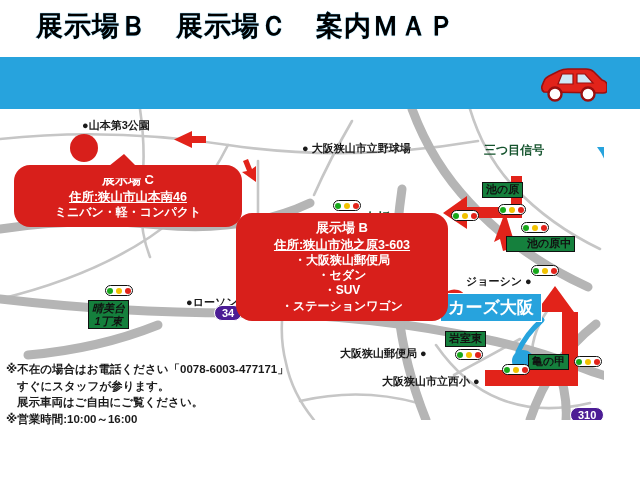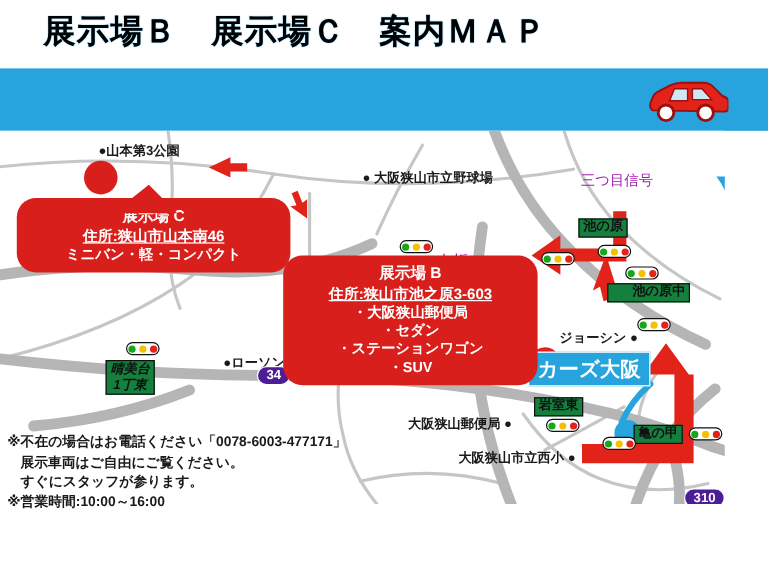--- a/index.html
+++ b/index.html
@@ -37,21 +37,21 @@
   
   .callout{position:absolute;background:#d81f1b;color:#fff;border-radius:16px;
            text-align:center;font-weight:bold;line-height:1.28;padding:7px 10px;box-sizing:border-box;}
   .callout .l1{font-size:13px;}
   .callout .l2{font-size:12.5px;text-decoration:underline;}
   .callout .li{font-size:12px;}
   .callout-c{left:14px;top:165px;width:228px;}
   .callout-b{left:236px;top:213px;width:212px;}
 
   
-  .redtxt{position:absolute;color:#a21caf;font-size:12px;font-weight:normal;white-space:nowrap;}
+  .redtxt{position:absolute;color:#14532d;font-size:12px;font-weight:bold;white-space:nowrap;}
 
   
   .shopbanner{position:absolute;left:440px;top:293px;background:#27a3dd;color:#fff;
               font-size:17px;font-weight:bold;padding:2px 7px;white-space:nowrap;border:1px solid #ffffff;}
 
   
   .lakelbl{position:absolute;left:607px;top:185px;color:#ffffff;font-size:14px;font-weight:bold;
            writing-mode:vertical-rl;line-height:1.05;letter-spacing:1px;}
 
   
@@ -211,29 +211,29 @@
     <div class="l1">展示場 C</div>
     <div class="l2">住所:狭山市山本南46</div>
     <div class="li">ミニバン・軽・コンパクト</div>
   </div>
 
   <div class="callout callout-b">
     <div class="l1">展示場 B</div>
     <div class="l2">住所:狭山市池之原3-603</div>
     <div class="li">・大阪狭山郵便局</div>
     <div class="li">・セダン</div>
+    <div class="li">・SUV</div>
     <div class="li">・ステーションワゴン</div>
-    <div class="li">・SUV</div>
   </div>
 
   <svg style="position:absolute;left:60px;top:132px;" width="130" height="46">
     <circle cx="24" cy="16" r="14" fill="#d81f1b"></circle>
     <path d="M34 46 l30 -24 l24 24 z" fill="#d81f1b"></path>
   </svg>
 
   <div class="notes">
     <div>※不在の場合はお電話ください「0078-6003-477171」</div>
+    <div class="indent">すぐにスタッフが参ります。</div>
     <div class="indent">展示車両はご自由にご覧ください。</div>
-    <div class="indent">すぐにスタッフが参ります。</div>
     <div>※営業時間:10:00～16:00</div>
   </div>
 
 </div>
 
 </body></html>

